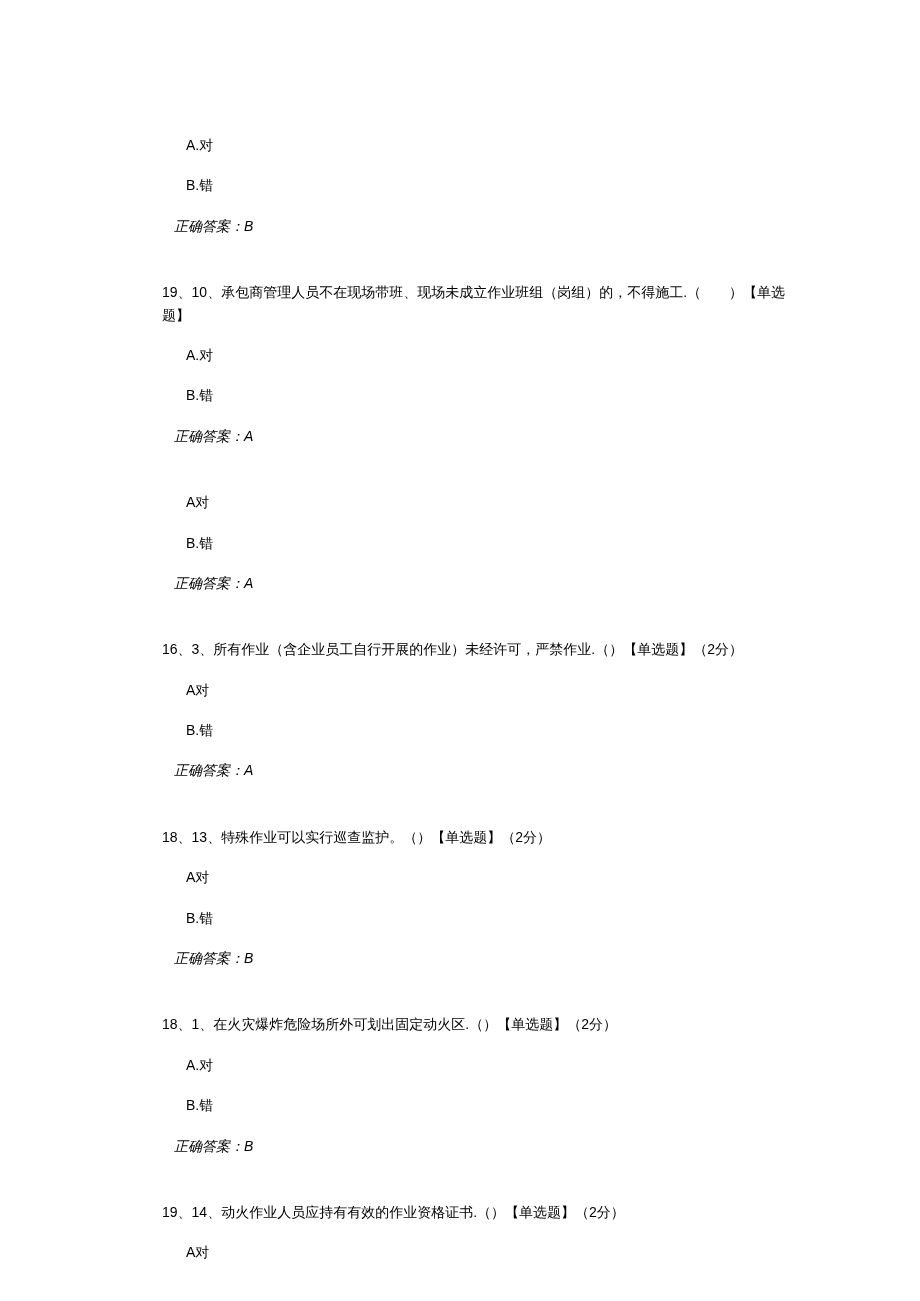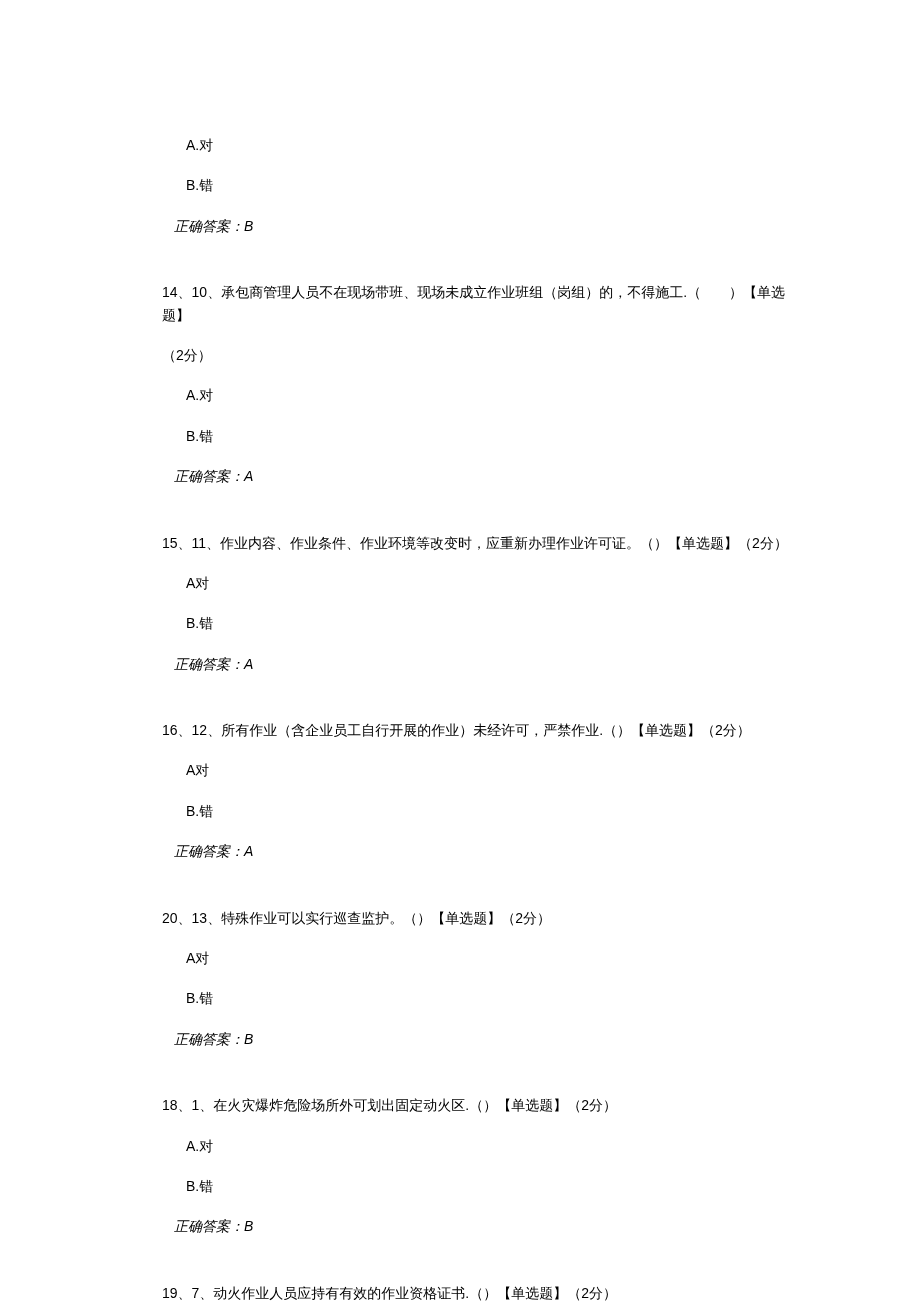--- a/index.html
+++ b/index.html
@@ -37,52 +37,50 @@
 </head>
 <body>
 
 <div class="question-block">
   <div class="option-row">A.对</div>
   <div class="option-row">B.错</div>
   <div class="answer-row">正确答案：B</div>
 </div>
 
 <div class="question-block">
-  <div class="question-text">14、10、承包商管理人员不在现场带班、现场未成立作业班组（岗组）的，不得施工.（　　）【单选题】</div>
-  <div class="points-row">（2分）</div>
+  <div class="question-text">19、10、承包商管理人员不在现场带班、现场未成立作业班组（岗组）的，不得施工.（　　）【单选题】</div>
   <div class="option-row">A.对</div>
   <div class="option-row">B.错</div>
   <div class="answer-row">正确答案：A</div>
 </div>
 
 <div class="question-block">
-  <div class="question-text">15、11、作业内容、作业条件、作业环境等改变时，应重新办理作业许可证。（）【单选题】（2分）</div>
   <div class="option-row">A对</div>
   <div class="option-row">B.错</div>
   <div class="answer-row">正确答案：A</div>
 </div>
 
 <div class="question-block">
-  <div class="question-text">16、12、所有作业（含企业员工自行开展的作业）未经许可，严禁作业.（）【单选题】（2分）</div>
+  <div class="question-text">16、3、所有作业（含企业员工自行开展的作业）未经许可，严禁作业.（）【单选题】（2分）</div>
   <div class="option-row">A对</div>
   <div class="option-row">B.错</div>
   <div class="answer-row">正确答案：A</div>
 </div>
 
 <div class="question-block">
-  <div class="question-text">20、13、特殊作业可以实行巡查监护。（）【单选题】（2分）</div>
+  <div class="question-text">18、13、特殊作业可以实行巡查监护。（）【单选题】（2分）</div>
   <div class="option-row">A对</div>
   <div class="option-row">B.错</div>
   <div class="answer-row">正确答案：B</div>
 </div>
 
 <div class="question-block">
   <div class="question-text">18、1、在火灾爆炸危险场所外可划出固定动火区.（）【单选题】（2分）</div>
   <div class="option-row">A.对</div>
   <div class="option-row">B.错</div>
   <div class="answer-row">正确答案：B</div>
 </div>
 
 <div class="question-block">
-  <div class="question-text">19、7、动火作业人员应持有有效的作业资格证书.（）【单选题】（2分）</div>
+  <div class="question-text">19、14、动火作业人员应持有有效的作业资格证书.（）【单选题】（2分）</div>
   <div class="option-row">A对</div>
 
 </div>
 
 </body></html>

